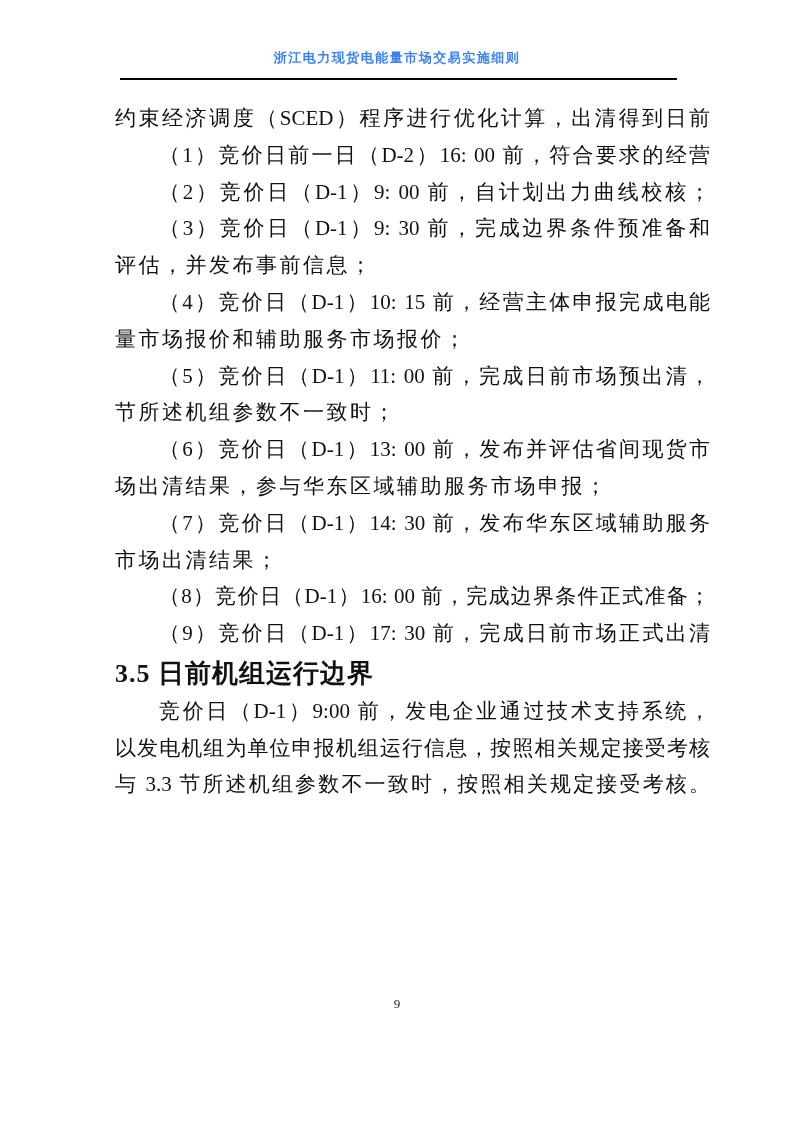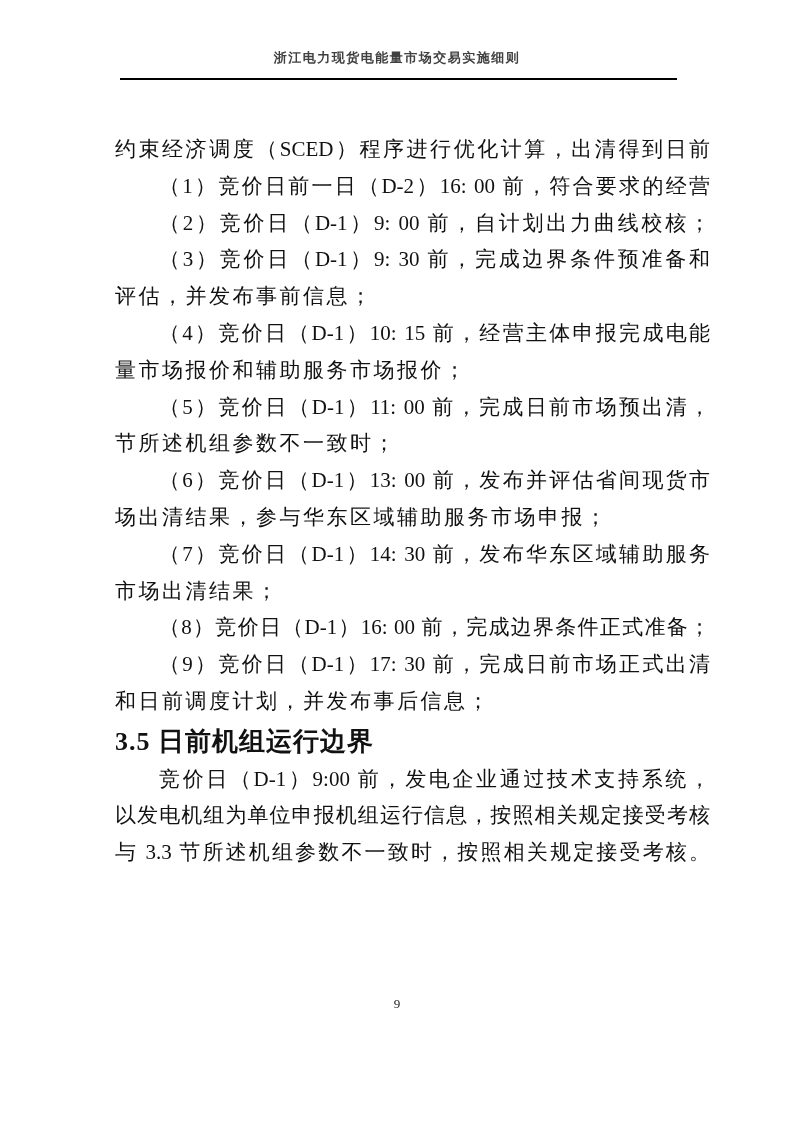--- a/index.html
+++ b/index.html
@@ -18,36 +18,35 @@
   }
   .header-title {
     position: absolute;
     top: 49px;
     left: 0;
     width: 794px;
     text-align: center;
     font-size: 13px;
     font-weight: bold;
     letter-spacing: 1.5px;
-    color: #404040;
+    color: #3b82f6;
   }
   .header-rule {
     position: absolute;
     top: 78px;
     left: 120px;
     width: 557px;
     height: 2px;
     background: #000000;
   }
   .content {
     position: absolute;
     top: 100px;
     left: 115px;
     width: 595px;
-    margin-top: 31px;
   }
   .para { margin: 0; }
   .line {
     height: 36.8px;
     line-height: 36.8px;
     font-size: 21px;
     letter-spacing: 2.5px;
     text-align: left;
     overflow: visible;
   }
@@ -111,21 +110,20 @@
       </div>
       <div class="para">
         <div class="line just ind">（7）竞价日（D-1）14: 30 前，发布华东区域辅助服务</div>
         <div class="line">市场出清结果；</div>
       </div>
       <div class="para">
         <div class="line just ind">（8）竞价日（D-1）16: 00 前，完成边界条件正式准备；</div>
       </div>
       <div class="para">
         <div class="line just ind">（9）竞价日（D-1）17: 30 前，完成日前市场正式出清</div>
-        <div class="line">和日前调度计划，并发布事后信息；</div>
       </div>
       <div class="para heading">
         <div class="line">3.5 日前机组运行边界</div>
       </div>
       <div class="para">
         <div class="line just ind">竞价日（D-1）9:00 前，发电企业通过技术支持系统，</div>
         <div class="line just">以发电机组为单位申报机组运行信息，按照相关规定接受考核</div>
         <div class="line just">与 3.3 节所述机组参数不一致时，按照相关规定接受考核。</div>
       </div>
     </div>

